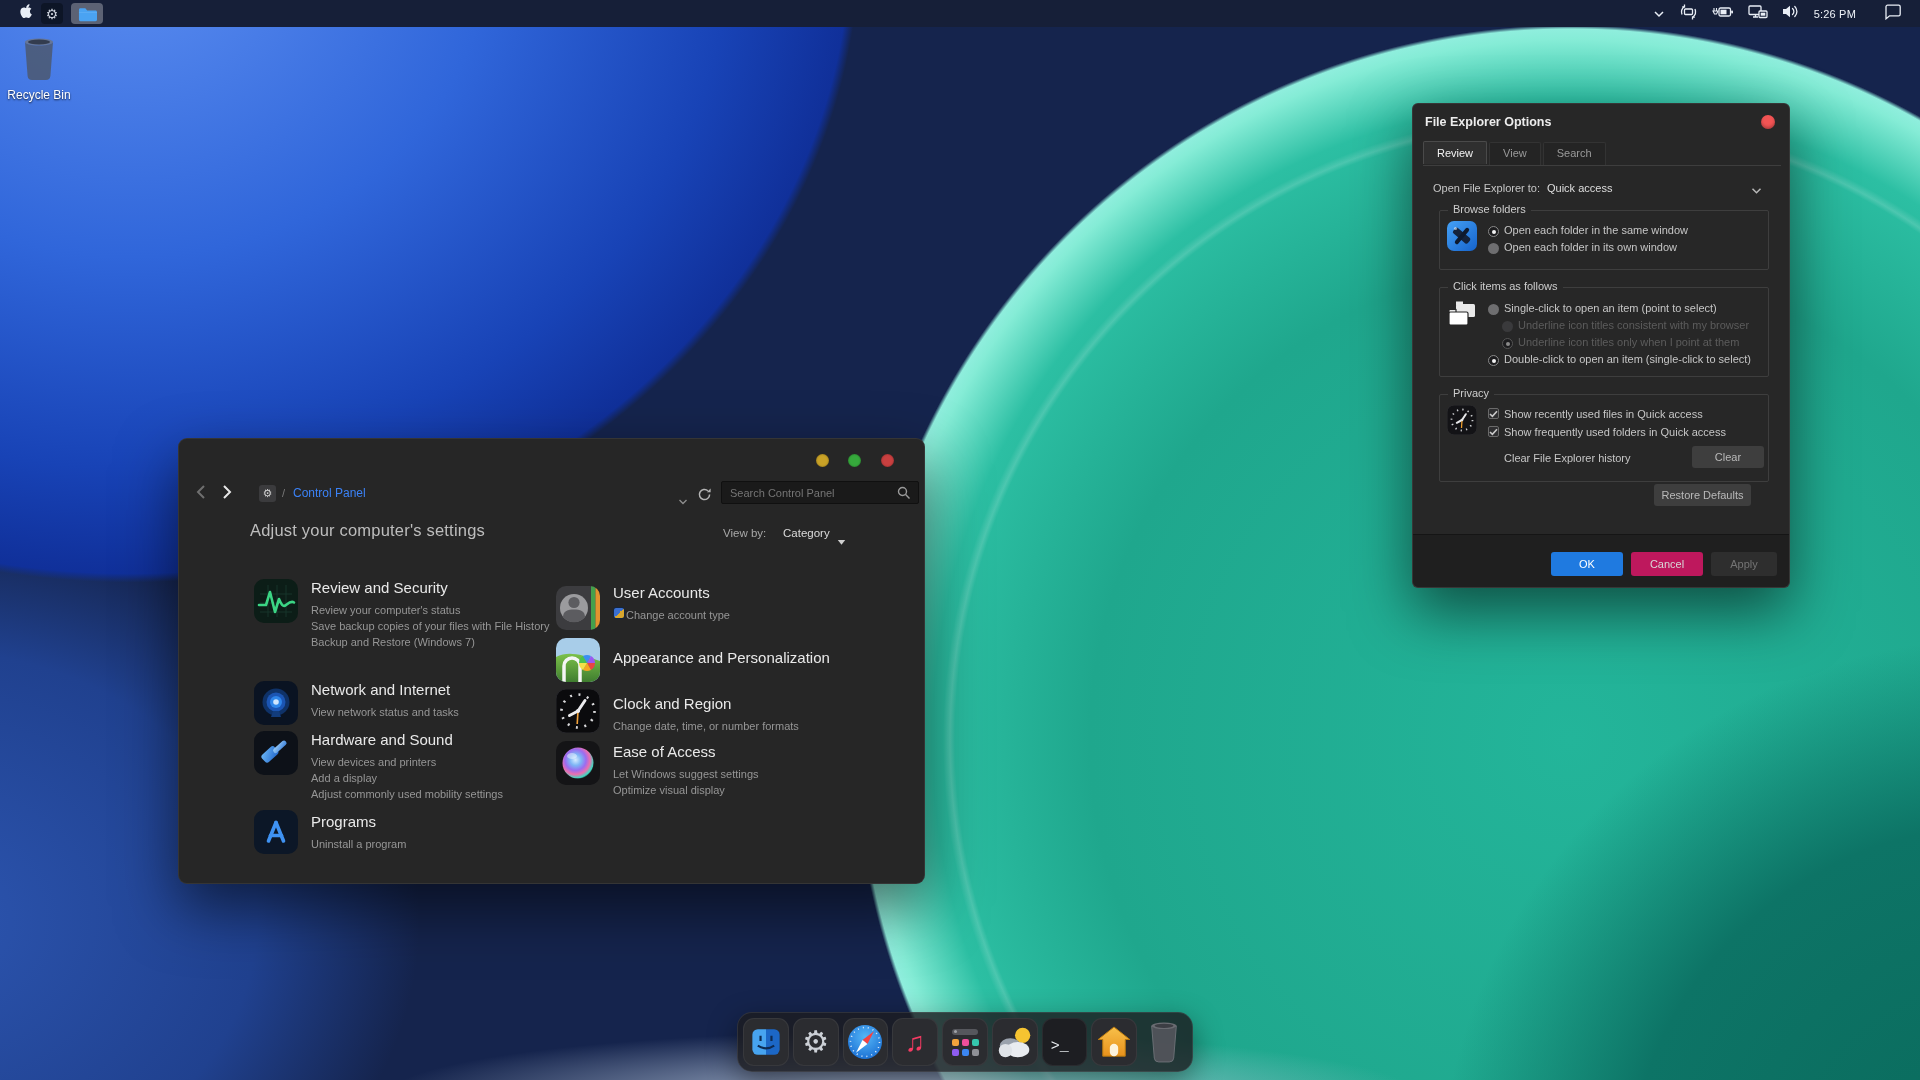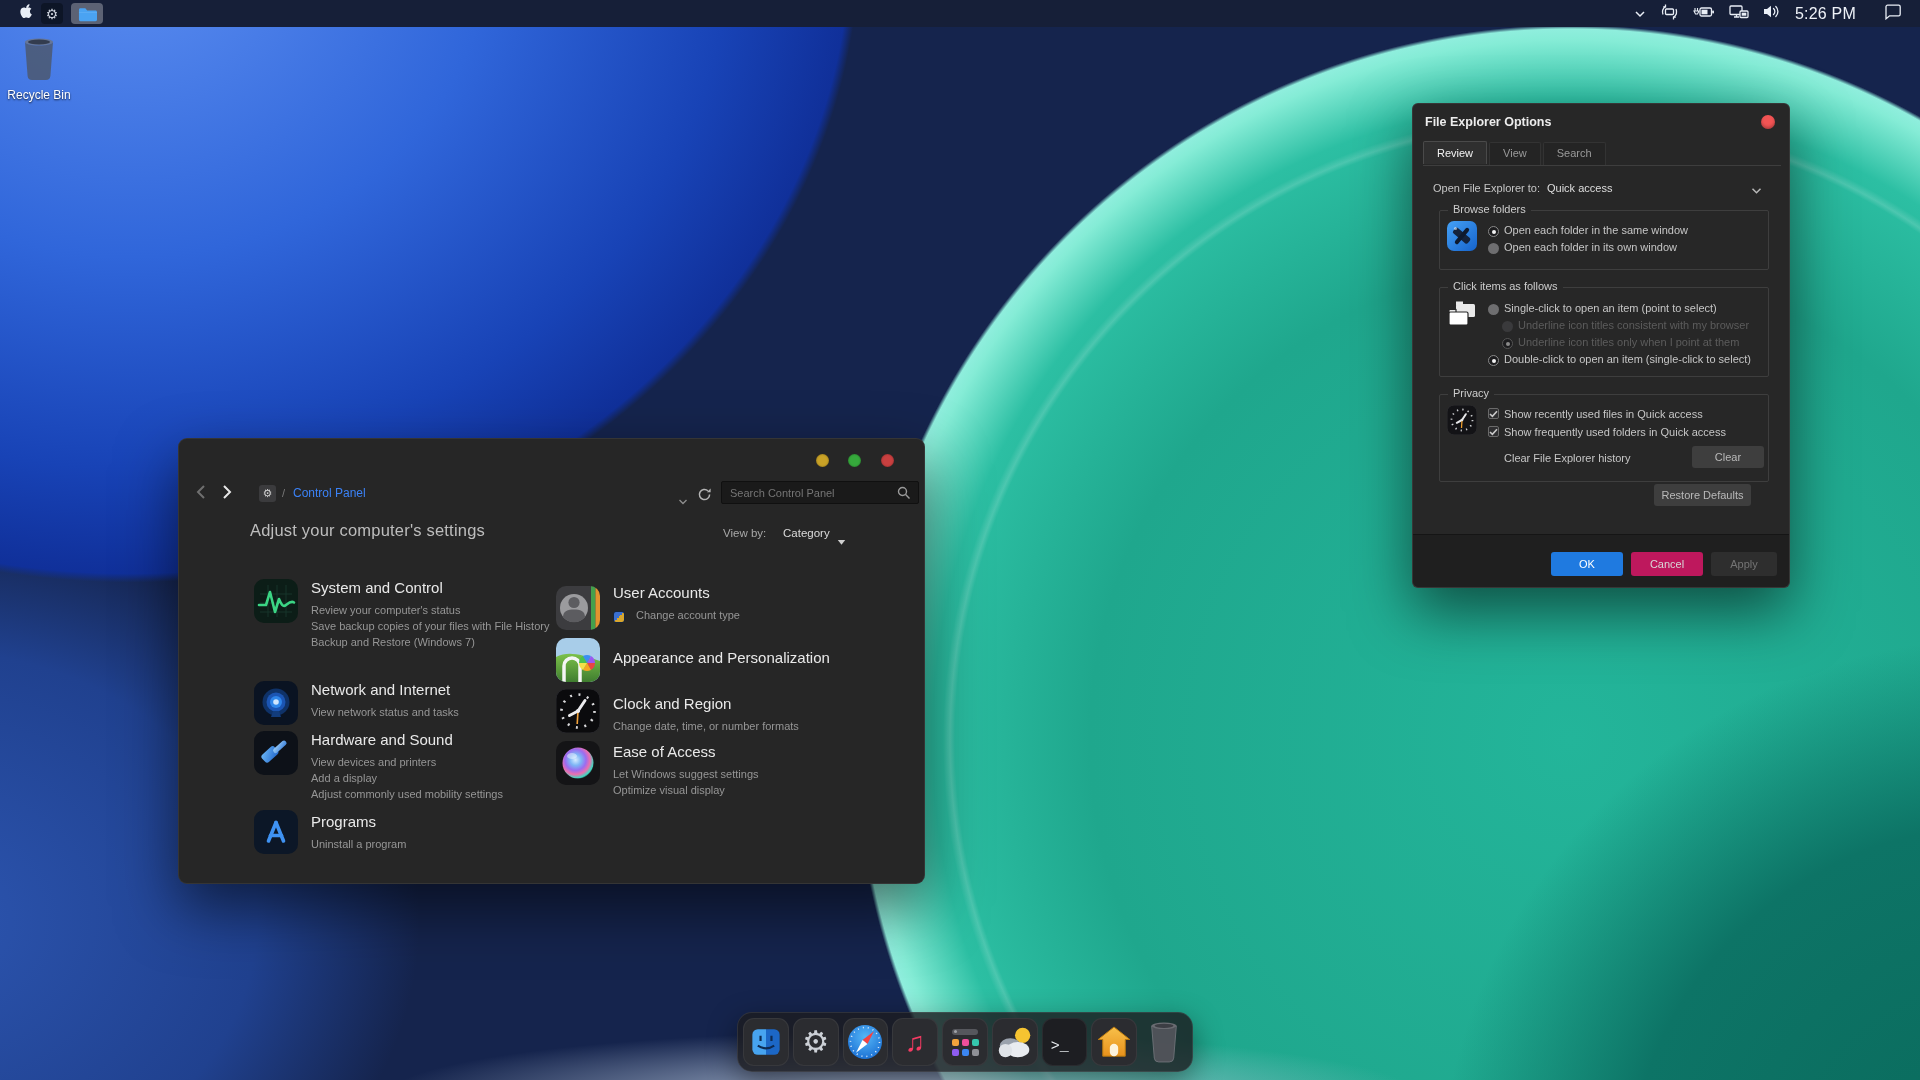--- a/index.html
+++ b/index.html
@@ -16,36 +16,36 @@
       radial-gradient(ellipse 680px 560px at -70px 920px, #2c55b0 0%, #20418f 48%, rgba(32,65,143,0) 72%);
   }
   .abs{position:absolute}
   
   .menubar{position:absolute;left:0;top:0;width:1920px;height:27px;background:#161f38;display:flex;align-items:center;color:#e9eef6}
   .mb-left{display:flex;align-items:center;gap:8px;padding-left:18px}
   .mb-tile{width:22px;height:21px;border-radius:4px;display:flex;align-items:center;justify-content:center}
   .mb-tile.dark{background:#0d1526}
   .mb-tile.lit{width:32px;background:rgba(255,255,255,.30)}
   .mb-right{position:absolute;right:0;top:0;height:27px;display:flex;align-items:center;gap:14px;padding-right:18px}
-  .mb-time{font-size:16px;color:#eef2f8;letter-spacing:.2px}
+  .mb-time{font-size:11px;color:#eef2f8;letter-spacing:.2px}
   .glyph-gear{font-size:14px;color:#c9ced8;line-height:1}
   
   .desk-icon{position:absolute;left:0;top:36px;width:78px;text-align:center}
   .desk-icon .lbl{margin-top:2px;font-size:12px;color:#fff;text-shadow:0 1px 2px rgba(0,0,0,.8)}
   
   .win{position:absolute;left:178px;top:438px;width:747px;height:446px;background:#262626;border:1px solid rgba(255,255,255,.07);border-radius:9px;box-shadow:0 24px 60px rgba(0,0,0,.55);color:#c9c9c9}
   .dot{position:absolute;width:13px;height:13px;border-radius:50%;box-shadow:inset 0 0 2px rgba(0,0,0,.4)}
   .crumb-tile{position:absolute;width:17px;height:17px;border-radius:3px;background:#3b3b3d;display:flex;align-items:center;justify-content:center;font-size:11px;color:#cfcfcf}
   .cp-search{position:absolute;left:542px;top:42px;width:198px;height:23px;background:#1a1a1a;border:1px solid #101010;border-radius:2px;color:#9a9a9a;font-size:11px;padding:0 26px 0 8px;outline:none}
   .cp-head{position:absolute;left:71px;top:82px;font-size:16.5px;color:#bdbdbd;letter-spacing:.2px}
   .cat-ic{position:absolute;width:44px;height:44px}
   .cat-txt{position:absolute;width:268px}
   .cat-title{font-size:15px;color:#e9e9e9;line-height:18px;margin-bottom:5px}
   .cat-link{font-size:11px;color:#969696;line-height:16px}
-  .ua-row{display:flex;align-items:flex-end;gap:11px}
+  .ua-row{display:flex;align-items:flex-start;gap:1px}
   .uac{width:12px;height:12px;border-radius:3px;background:linear-gradient(135deg,#3a6fd0 0 50%,#d8a62e 50% 100%);border:1px solid #14253f}
   
   .dlg{position:absolute;left:1412px;top:103px;width:378px;height:485px;background:#272727;border:1px solid rgba(255,255,255,.08);border-radius:6px;box-shadow:0 24px 60px rgba(0,0,0,.55);color:#c6c6c6;font-size:11px}
   .dlg-title{position:absolute;left:12px;top:11px;font-size:12.5px;font-weight:bold;color:#ececec}
   .dlg-close{position:absolute;left:348px;top:11px;width:14px;height:14px;border-radius:50%;background:#f25454;box-shadow:inset 0 -2px 3px rgba(0,0,0,.25)}
   .tabs{position:absolute;left:10px;top:38px;width:358px;display:flex;border-bottom:1px solid #3e3e3e;height:24px}
   .tab{padding:4px 13px;font-size:11px;color:#9a9a9a;background:#242424;border:1px solid #333;border-bottom:none;margin-right:2px;border-radius:2px 2px 0 0}
   .tab.sel{color:#f2f2f2;background:#2f2f2f;border-color:#4a4a4a;position:relative;top:-1px;padding-top:5px}
   .grp{position:absolute;left:26px;width:330px;border:1px solid #3e3e3e;border-radius:2px}
   .legend{position:absolute;left:8px;top:-8px;background:#272727;padding:0 5px;font-size:11px;color:#cdcdcd}
@@ -173,21 +173,21 @@
           <polygon points="0.8,1 8.2,1 4.5,5.8" fill="#cfcfcf"></polygon>
         </svg></span>
 
     <span class="cat-ic" style="left:75px;top:140px">
       <svg width="44" height="44" viewBox="0 0 44 44">
           <rect width="44" height="44" rx="10" fill="#0c1d17"></rect>
           <path d="M6,15 H38 M6,24 H38 M6,33 H38 M14,6 V38 M23,6 V38 M32,6 V38" stroke="#16352a" stroke-width="1"></path>
           <path d="M5,26 H12 L16,13 L21,33 L25,20 C27,25 29,28.5 32,26 C34.5,24 37,21.5 40,23.5" fill="none" stroke="#3bd584" stroke-width="2.6" stroke-linecap="round" stroke-linejoin="round"></path>
         </svg></span>
     <div class="cat-txt" style="left:132px;top:140px">
-      <div class="cat-title">System and Control</div>
+      <div class="cat-title">Review and Security</div>
       <div class="cat-link">Review your computer's status</div>
       <div class="cat-link" style="width:255px">Save backup copies of your files with File History</div>
       <div class="cat-link">Backup and Restore (Windows 7)</div>
     </div>
 
     <span class="cat-ic" style="left:75px;top:242px">
       <svg width="44" height="44" viewBox="0 0 44 44">
           <rect width="44" height="44" rx="10" fill="#0a1322"></rect>
           <circle cx="22" cy="21" r="13.5" fill="#0f3268"></circle>
           <circle cx="22" cy="21" r="9.5" fill="#1b55b4"></circle>

